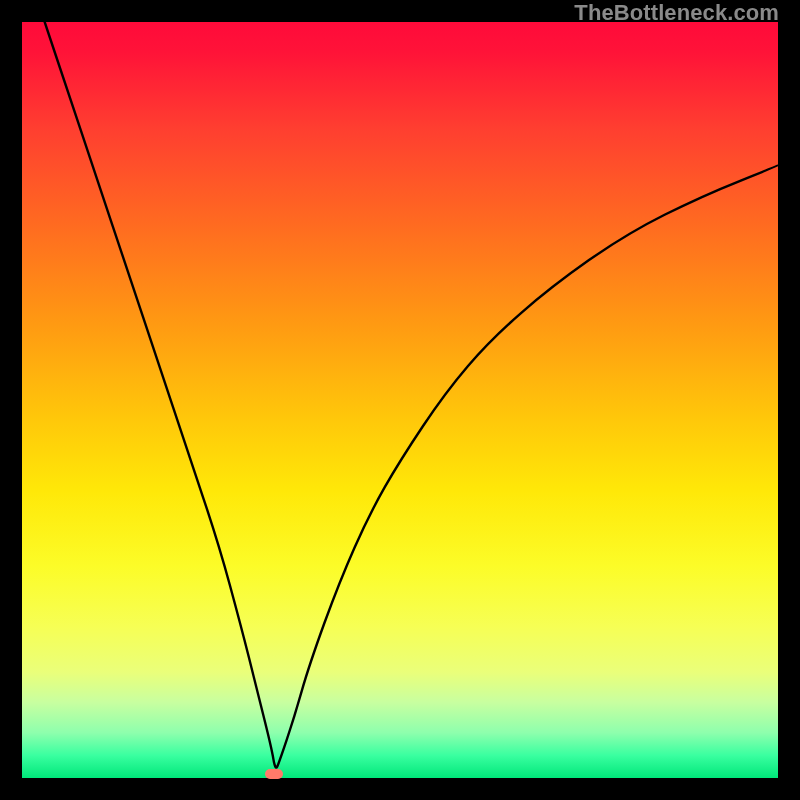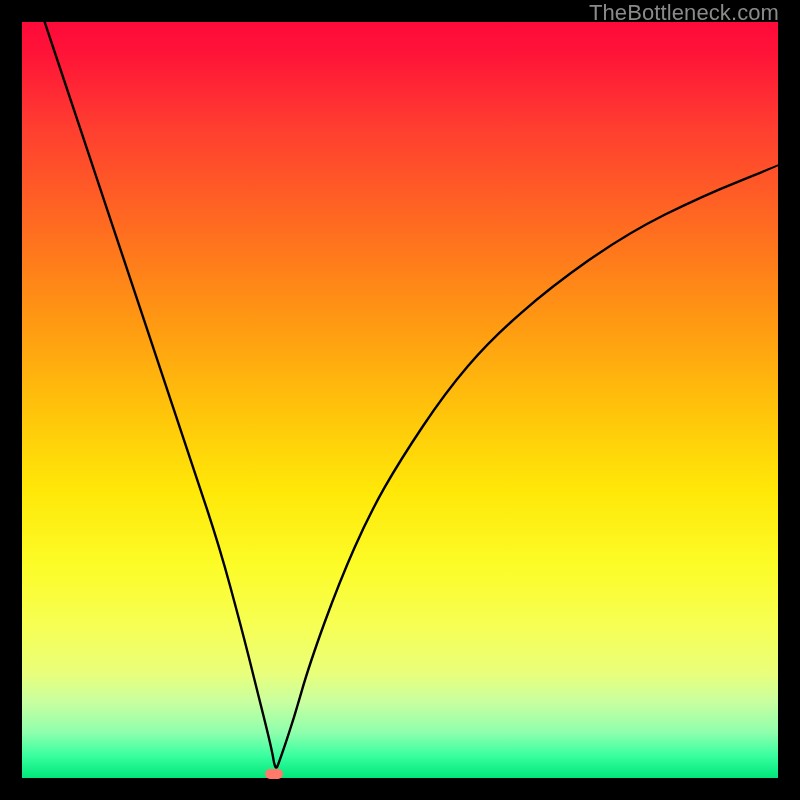--- a/index.html
+++ b/index.html
@@ -42,21 +42,21 @@
       #3affa0 97%,
       #00e77a 100%
     );
   }
   .watermark {
     position: absolute;
     top: 0px;
     right: 21px;
     color: #8a8a8a;
     font-size: 22px;
-    font-weight: 400;
+    font-weight: 700;
     letter-spacing: 0.1px;
     user-select: none;
   }
   svg.curve {
     position: absolute;
     top: 0;
     left: 0;
   }
   .marker {
     position: absolute;

